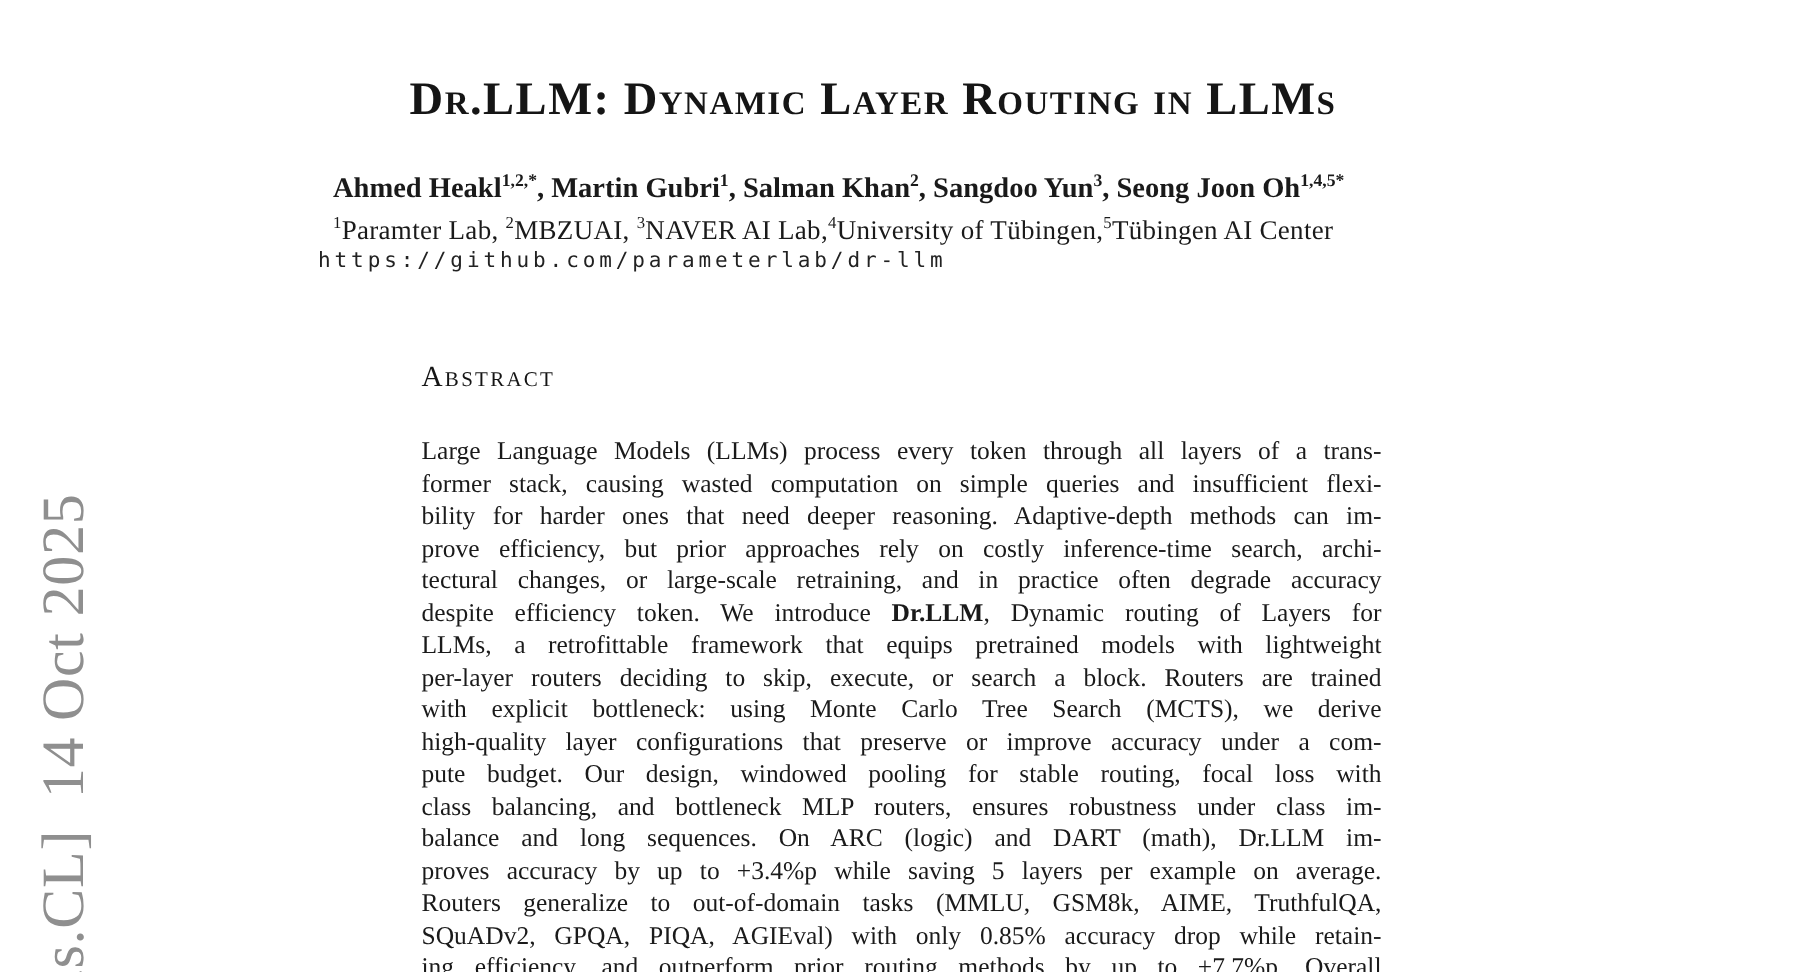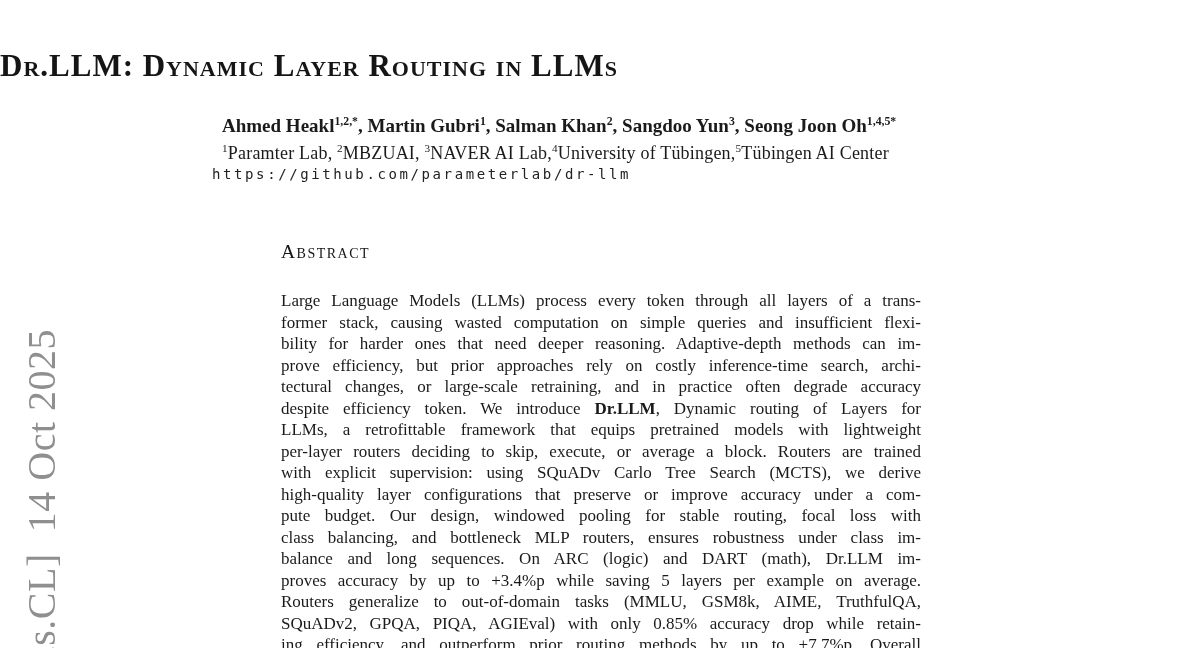--- a/index.html
+++ b/index.html
@@ -27,20 +27,21 @@
     color: #8f8f8f;
     white-space: pre;
     letter-spacing: 0.5px;
   }
 
   .paper-title {
     position: absolute;
     left: 0;
     top: 48px;
     width: 1164px;
+    text-align: center;
     font-variant: small-caps;
     font-size: 31px;
     letter-spacing: 1px;
     color: #151515;
     white-space: nowrap;
   }
 
   .authors-line {
     position: absolute;
     left: 222px;
@@ -130,22 +131,22 @@
   <div class="abstract-heading">Abstract</div>
 
   <div class="abstract-body">
       <div class="abs-line"><span>Large Language Models (LLMs) process every token through all layers of a trans-</span></div>
       <div class="abs-line"><span>former stack, causing wasted computation on simple queries and insufficient flexi-</span></div>
       <div class="abs-line"><span>bility for harder ones that need deeper reasoning. Adaptive-depth methods can im-</span></div>
       <div class="abs-line"><span>prove efficiency, but prior approaches rely on costly inference-time search, archi-</span></div>
       <div class="abs-line"><span>tectural changes, or large-scale retraining, and in practice often degrade accuracy</span></div>
       <div class="abs-line"><span>despite efficiency token. We introduce </span><span class="seg-b">Dr.LLM</span><span>, Dynamic routing of Layers for</span></div>
       <div class="abs-line"><span>LLMs, a retrofittable framework that equips pretrained models with lightweight</span></div>
-      <div class="abs-line"><span>per-layer routers deciding to </span><span class="seg-i">skip</span><span>, </span><span class="seg-i">execute</span><span>, or </span><span class="seg-i">average</span><span> a block. Routers are trained</span></div>
-      <div class="abs-line"><span>with explicit supervision: using SQuADv Carlo Tree Search (MCTS), we derive</span></div>
+      <div class="abs-line"><span>per-layer routers deciding to </span><span class="seg-i">skip</span><span>, </span><span class="seg-i">execute</span><span>, or </span><span class="seg-i">search</span><span> a block. Routers are trained</span></div>
+      <div class="abs-line"><span>with explicit bottleneck: using Monte Carlo Tree Search (MCTS), we derive</span></div>
       <div class="abs-line"><span>high-quality layer configurations that preserve or improve accuracy under a com-</span></div>
       <div class="abs-line"><span>pute budget. Our design, windowed pooling for stable routing, focal loss with</span></div>
       <div class="abs-line"><span>class balancing, and bottleneck MLP routers, ensures robustness under class im-</span></div>
       <div class="abs-line"><span>balance and long sequences. On ARC (logic) and DART (math), Dr.LLM im-</span></div>
       <div class="abs-line"><span>proves accuracy by up to +3.4%p while saving 5 layers per example on average.</span></div>
       <div class="abs-line"><span>Routers generalize to out-of-domain tasks (MMLU, GSM8k, AIME, TruthfulQA,</span></div>
       <div class="abs-line"><span>SQuADv2, GPQA, PIQA, AGIEval) with only 0.85% accuracy drop while retain-</span></div>
       <div class="abs-line"><span>ing efficiency, and outperform prior routing methods by up to +7.7%p. Overall</span></div>
     </div>
 

